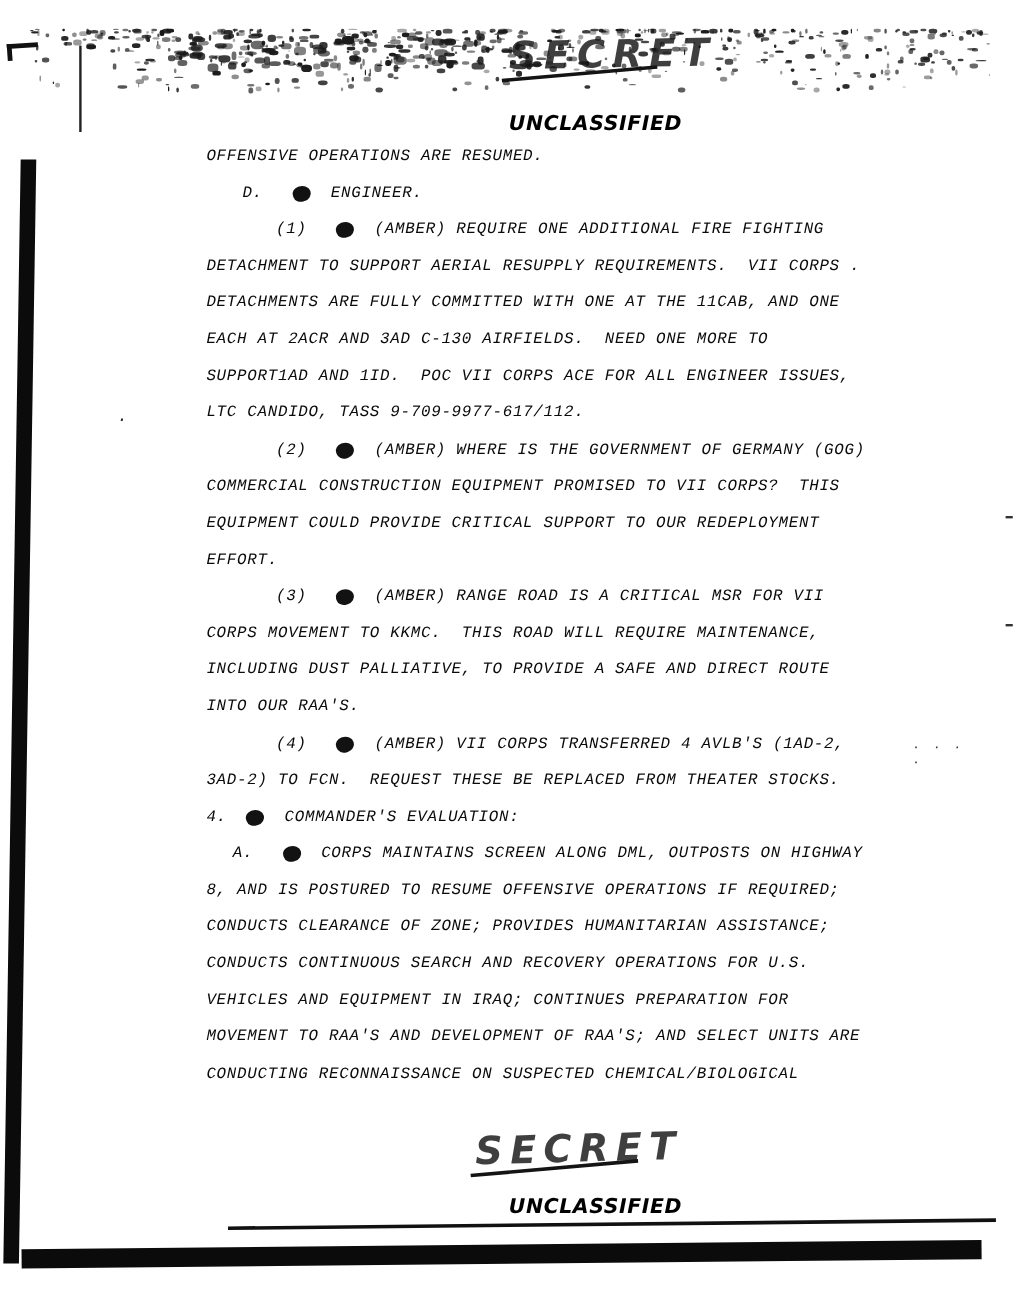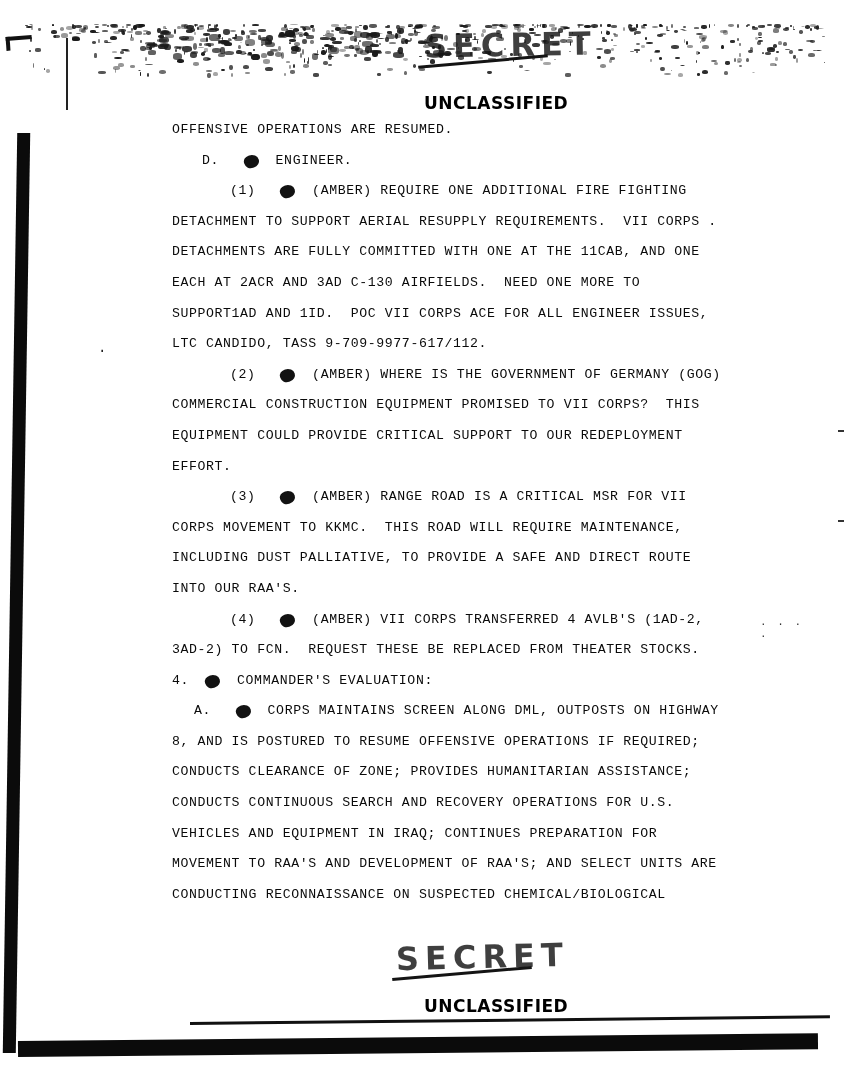--- a/index.html
+++ b/index.html
@@ -14,20 +14,21 @@
     overflow: hidden;
     font-family: "Liberation Mono", monospace;
     color: #000000;
   }
 
   
   .page {
     position: absolute;
     inset: 0;
     background: #ffffff;
+    font-style: italic;
   }
 
   
   .edge-left {
     position: absolute;
     left: 10px;
     top: 133px;
     width: 13px;
     height: 920px;
     background: #0b0b0b;

